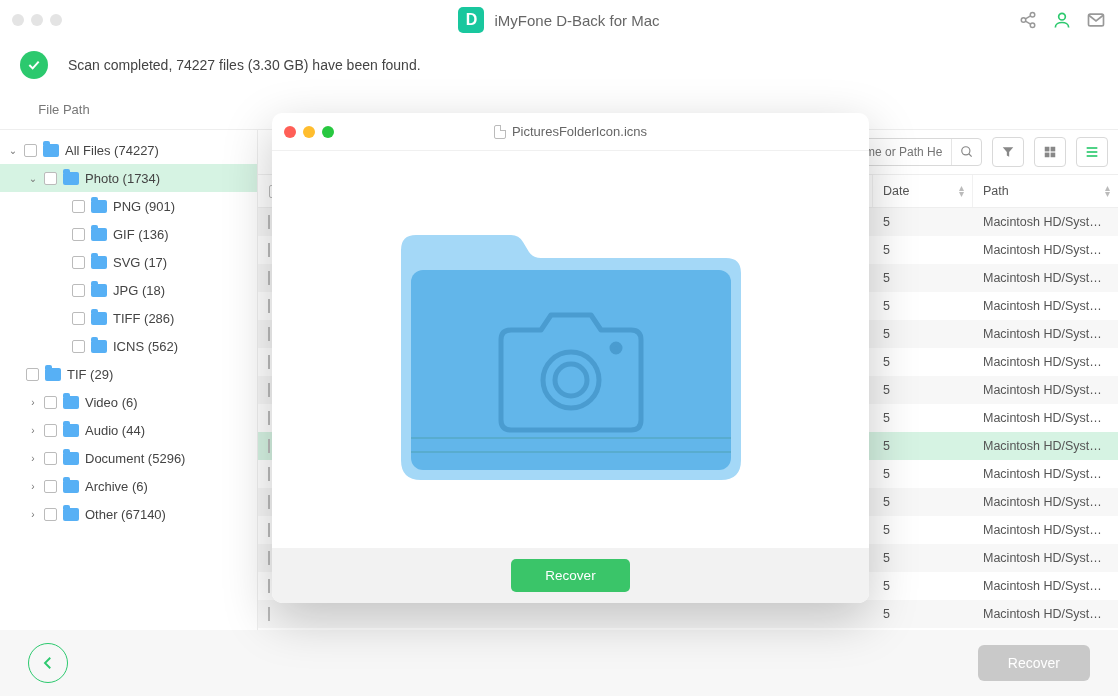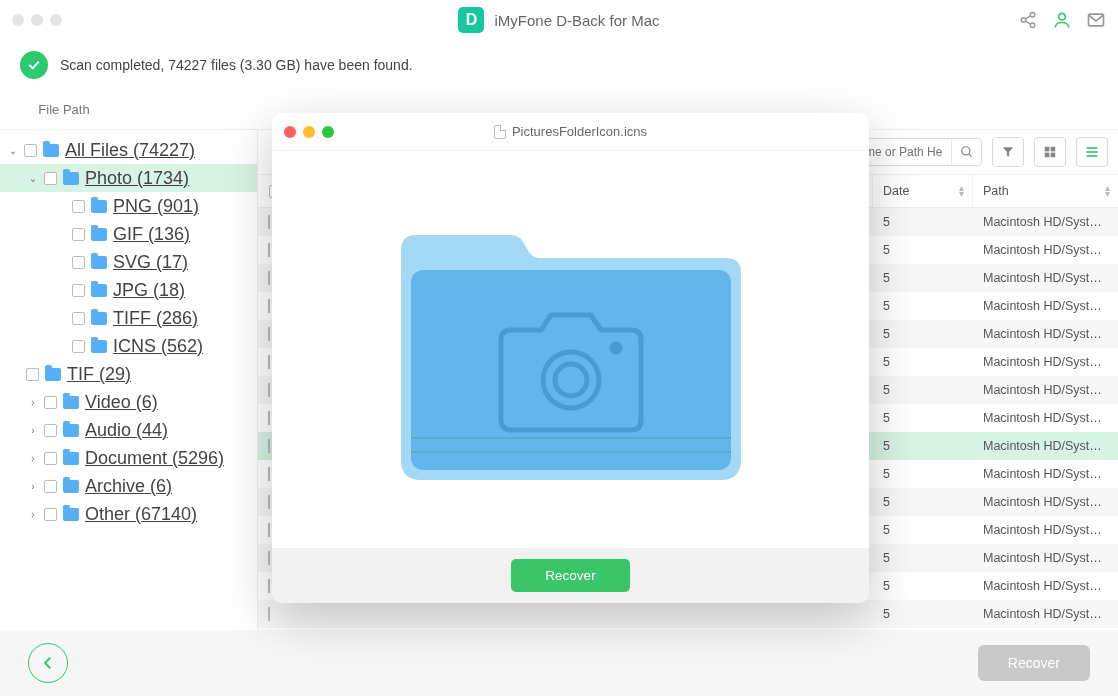--- a/index.html
+++ b/index.html
@@ -32,21 +32,21 @@
       width: 26px; height: 26px; background: #19c79e;
       border-radius: 5px; color: #fff;
       display: flex; align-items: center; justify-content: center;
       font-weight: 700; font-size: 16px;
     }
     .titlebar-title { font-size: 15px; color: #666; }
     .titlebar-right { margin-left: auto; display: flex; gap: 14px; align-items: center; }
     .titlebar-right .tricon { width:20px; height:20px; color:#999; display:flex; align-items:center; justify-content:center;}
     .titlebar-right .tricon.green { color:#2cc96e; }
     .status-row {
-      height: 50px; display: flex; align-items: center; gap: 12px;
+      height: 50px; display: flex; align-items: center; gap: 20px;
       padding: 0 20px;
     }
     .check-circle {
       width: 28px; height: 28px; border-radius: 50%; background: #2cc96e;
       display: flex; align-items: center; justify-content: center;
     }
     .status-text { font-size: 14px; color: #444; }
     .tabs {
       display: flex; height: 40px; border-bottom: 1px solid #eee;
     }
@@ -66,21 +66,21 @@
     .tree-row {
       display:flex; align-items:center; height:28px;
       padding-left: 10px; gap:6px; cursor:pointer;
     }
     .tree-row.selected { background:#d6f3e3; }
     .caret { width:10px; font-size:10px; color:#777; text-align:center;}
     .caret.empty { visibility:hidden; }
     .cb { width:13px; height:13px; border:1px solid #bbb; border-radius:2px; background:#fff;}
     .folder-ico { width:16px; height:13px; background:#57b0f5; border-radius:2px; position:relative; }
     .folder-ico::before{content:'';position:absolute;top:-3px;left:0;width:7px;height:4px;background:#57b0f5;border-radius:2px 2px 0 0;}
-    .tree-label { font-size:18px; color:#444;text-decoration:underline; }
+    .tree-label { font-size:13px; color:#444; }
 
     .content { flex:1; position:relative; }
 
     .toolbar { height:44px; display:flex; align-items:center; gap:10px; padding:6px 10px 6px 14px;}
     .current-folder-chip {
       border:1px solid #d9d9d9; border-radius:4px; padding:5px 10px;
       font-size:12px; color:#666; display:flex; align-items:center; gap:6px;
     }
     .current-folder-chip .car { font-size:9px; color:#888; }
     .search-box { display:flex; border:1px solid #d9d9d9; border-radius:4px; overflow:hidden; }

